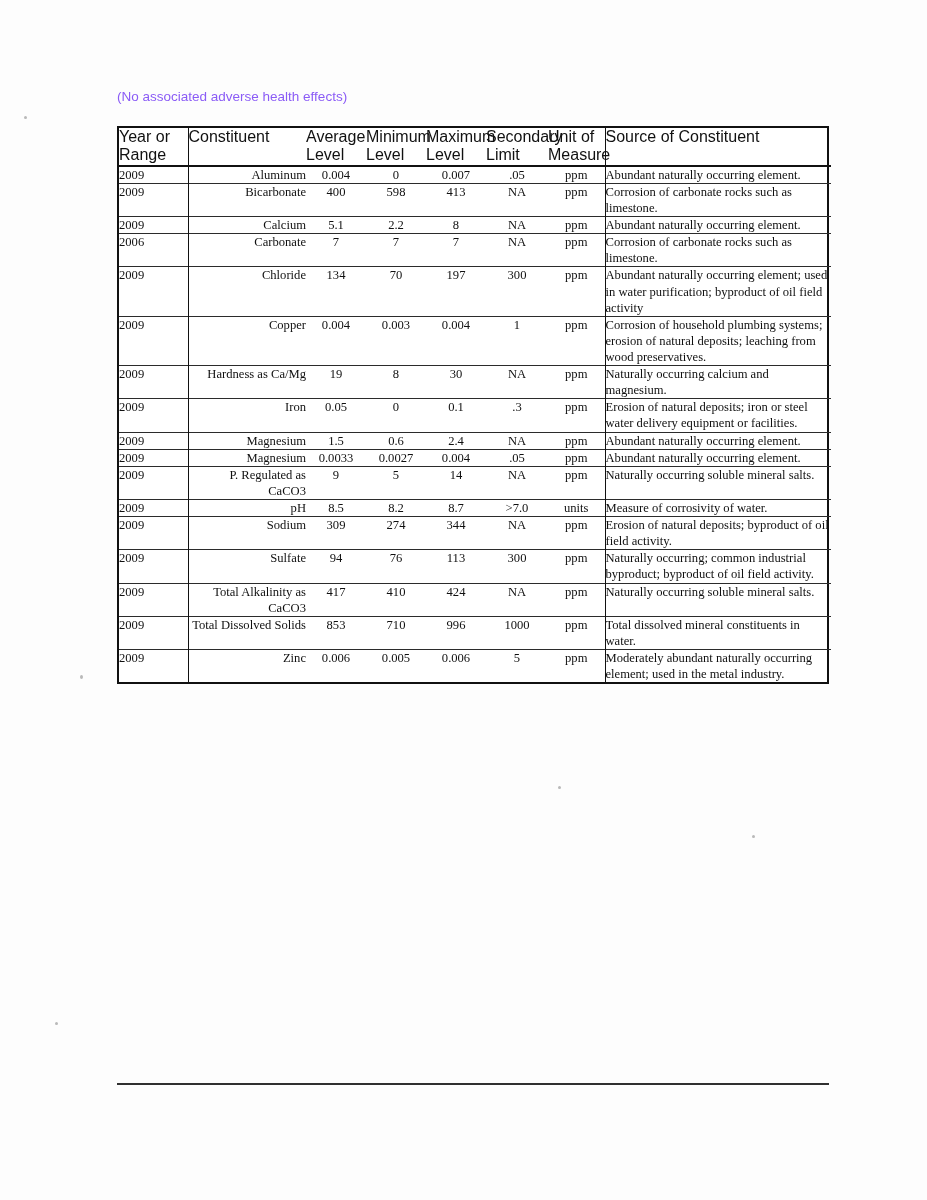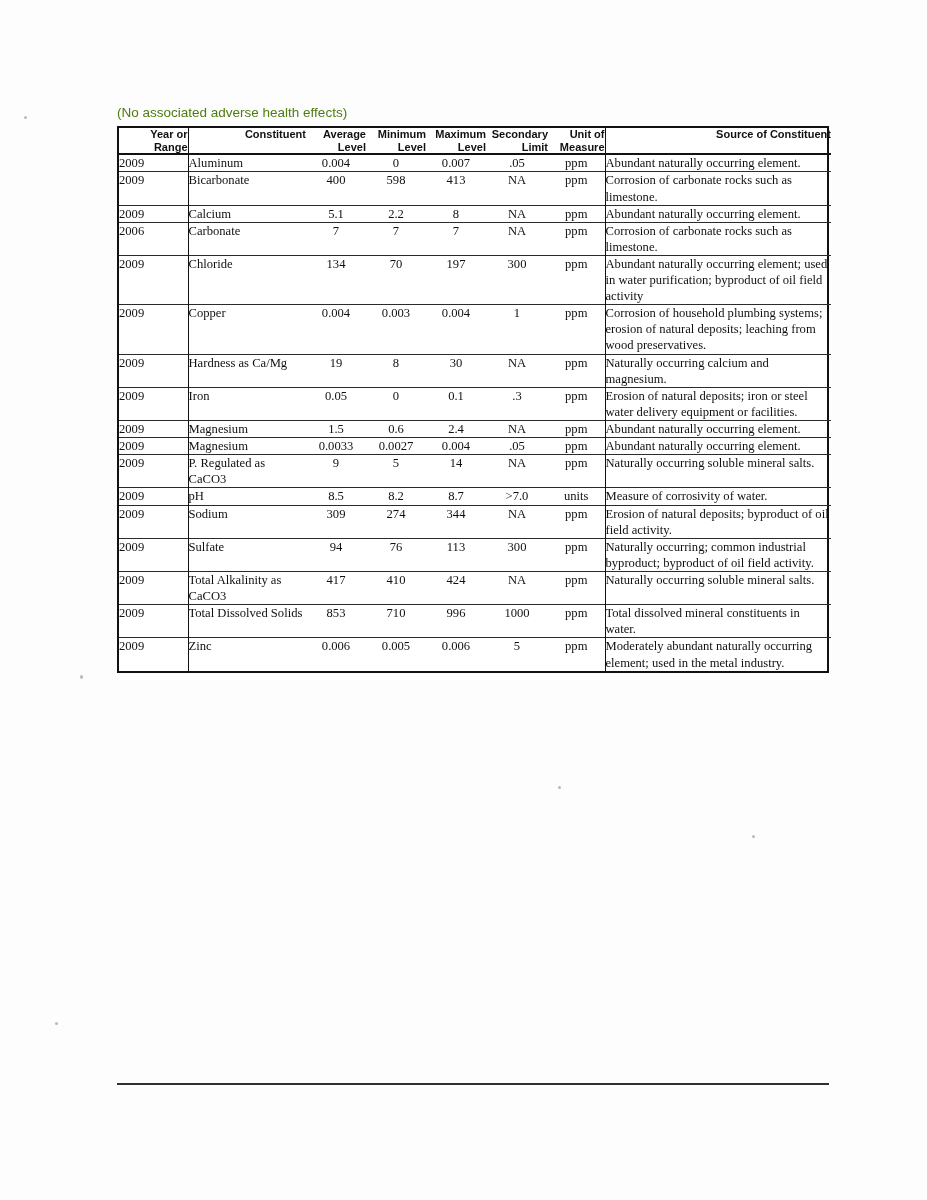--- a/index.html
+++ b/index.html
@@ -39,23 +39,23 @@
     font-family: "Liberation Serif", serif;
     font-weight: bold;
     font-size: 15.5px;
     letter-spacing: -0.1px;
     color: #131313;
     line-height: 1.15;
   }
   .doc-subtitle {
     font-family: "Liberation Sans", sans-serif;
     font-size: 13.5px;
-    color: #4d7c0f;
+    color: #8b5cf6;
     line-height: 1.2;
-    margin-top: 17px;
+    margin-top: 1px;
   }
 
   .table-wrap {
     position: absolute;
     left: 117px;
     top: 126px;
     width: 712px;
     border: 2.5px solid #111111;
     box-sizing: border-box;
     background: #ffffff;
@@ -72,25 +72,25 @@
     padding: 0;
     vertical-align: top;
   }
 
   
   thead tr {
     border-bottom: 2.5px solid #111111;
   }
   thead th {
     font-family: "Liberation Sans", sans-serif;
-    font-weight: bold;
-    font-size: 11px;
+    font-weight: normal;
+    font-size: 16px;
     line-height: 1.15;
     color: #111111;
-    text-align: right;
+    text-align: left;
     padding: 7px 2px 8px 2px;
     box-sizing: border-box;
   }
   th.h-year {
     border-right: 1.6px solid #111111;
   }
   th.h-source {
     border-left: 1.6px solid #111111;
   }
 
@@ -108,21 +108,21 @@
     color: #101010;
     padding: 5px 2px 6px 2px;
     box-sizing: border-box;
   }
   td.c-year {
     text-align: left;
     padding-left: 6px;
     border-right: 1.6px solid #111111;
   }
   td.c-name {
-    text-align: left;
+    text-align: right;
     padding-left: 4px;
     padding-right: 4px;
   }
   td.c-num {
     text-align: center;
   }
   td.c-unit {
     text-align: center;
   }
   td.c-source {

